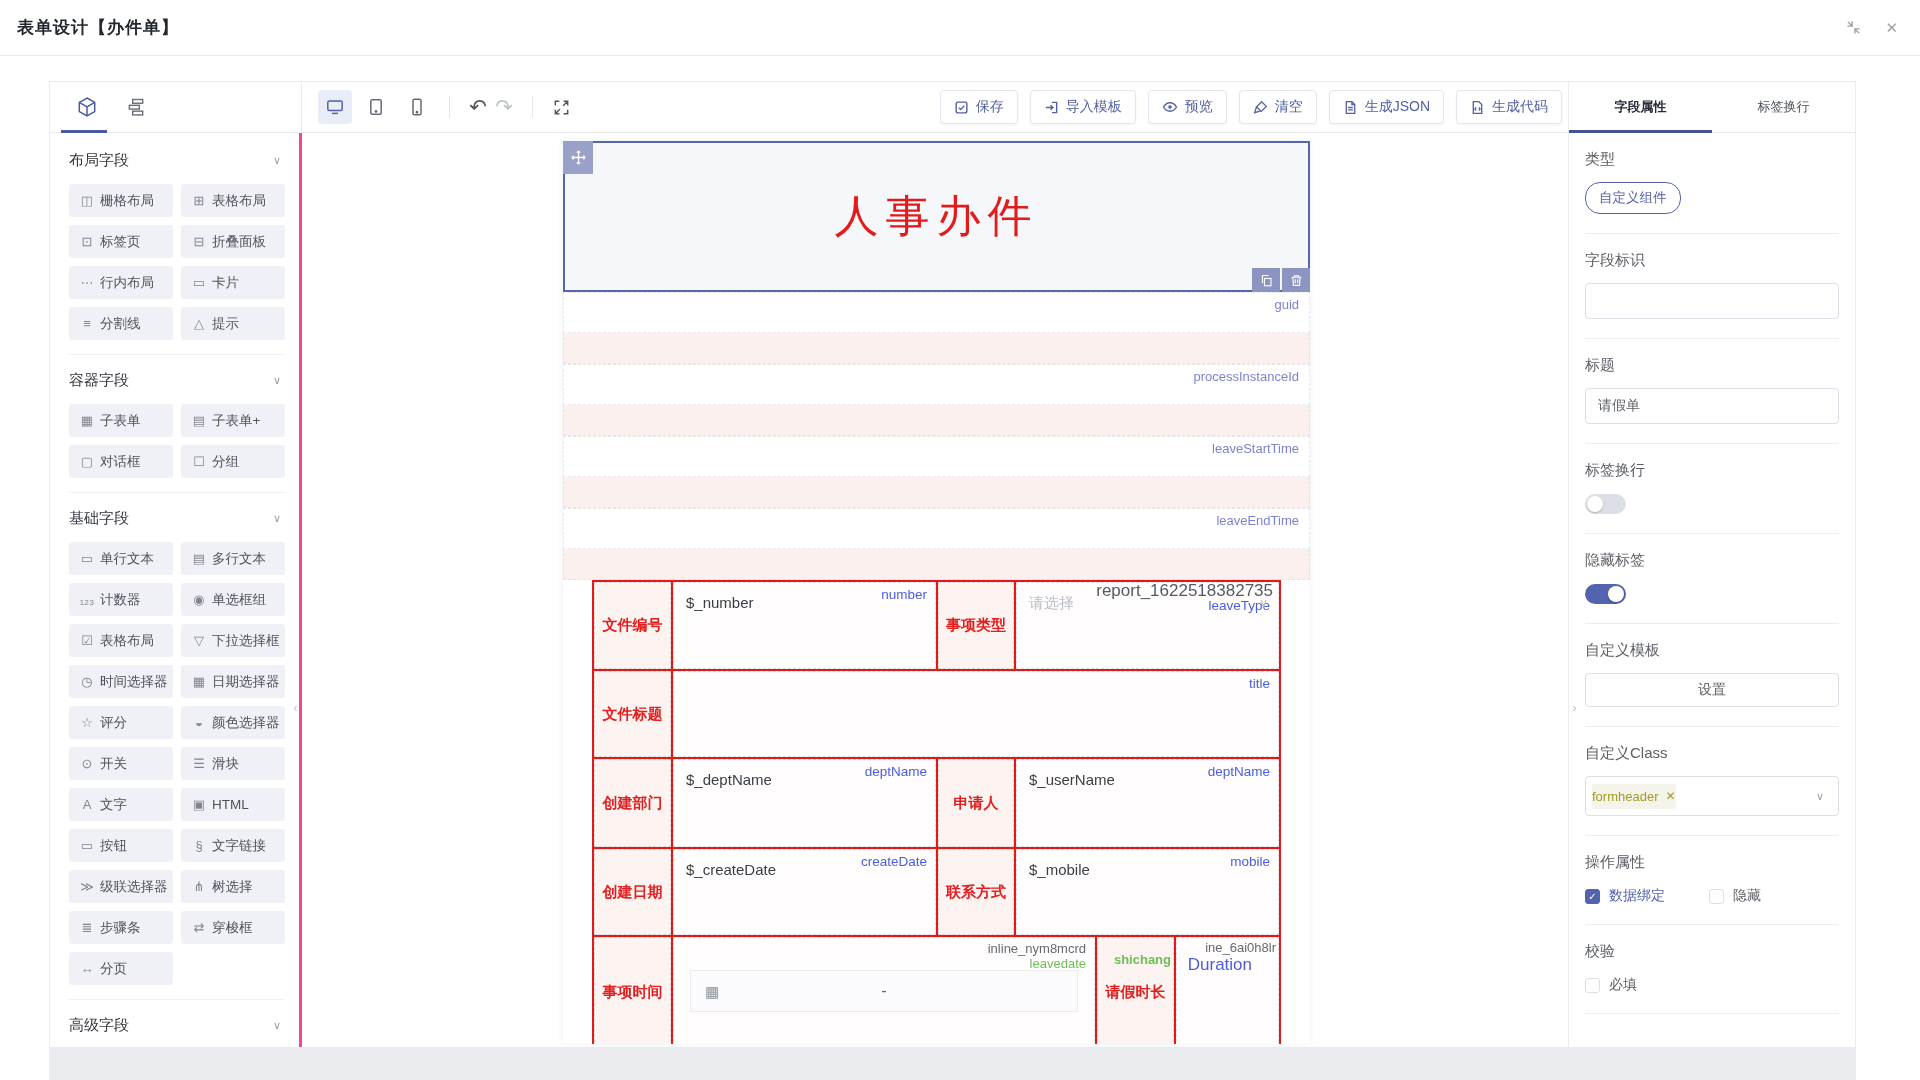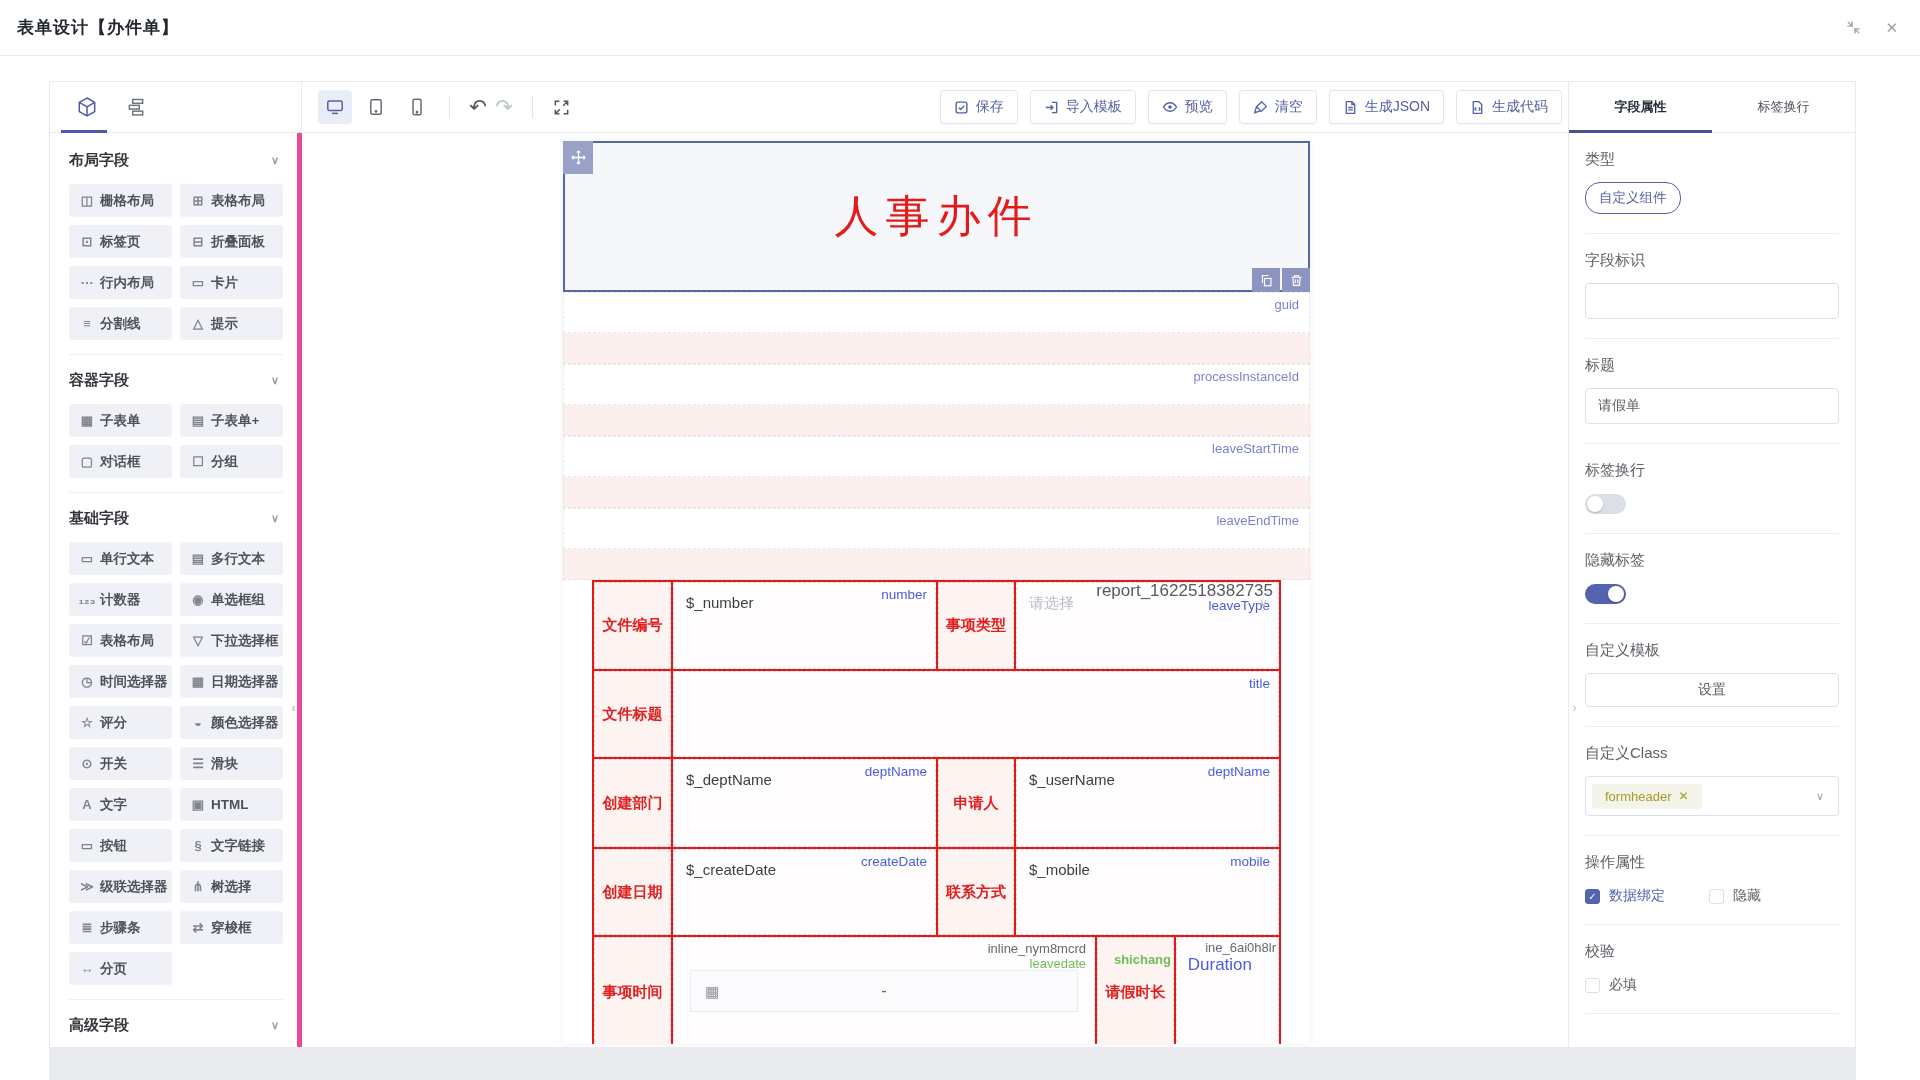--- a/index.html
+++ b/index.html
@@ -33,21 +33,21 @@
   .hbtn { display:flex; align-items:center; justify-content:center; font-size:21px; color:#555; width:26px;}
   .hbtn.disabled { color:#b8c9bd; }
   .actions { margin-left:auto; margin-right:6px; display:flex; gap:12px; align-items:center;}
   .abtn { height:34px; border:1px solid #e3e5ee; border-radius:4px; background:#fff; display:flex;
     align-items:center; padding:0 13px; color:#5461a4; font-size:14px; gap:7px;
     box-shadow:0 1px 2px rgba(40,50,90,.05); cursor:pointer; white-space:nowrap;}
 
   .designer-body { position:absolute; top:51px; left:0; right:0; bottom:0; display:flex; }
 
   
-  .palette { width:252px; border-right:5px solid #ec4899; overflow:hidden; padding:2px 14px 0 19px; flex:none; position:relative;font-weight:bold;}
+  .palette { width:252px; border-right:3px solid #ec4899; overflow:hidden; padding:2px 14px 0 19px; flex:none; position:relative;}
   .psec { padding:16px 0 14px; }
   .psec + .psec { border-top:1px solid #f0f0f3; }
   .psec-h { display:flex; align-items:center; justify-content:space-between; margin-bottom:14px; cursor:pointer;}
   .psec-t { font-size:15px; color:#33373d; }
   .chev { color:#9aa0a8; font-size:11px; margin-right:4px;}
   .pgrid { display:grid; grid-template-columns:1fr 1fr; gap:8px; }
   .pitem { height:33px; background:#eff1f6; border-radius:3px; display:flex; align-items:center;
     padding:0 6px 0 9px; font-size:13.5px; color:#4e535b; cursor:grab; overflow:hidden; white-space:nowrap;}
   .pic { width:18px; color:#80868f; font-size:13px; flex:none; margin-right:4px; display:inline-flex; justify-content:center;}
   .collapse-tab { position:absolute; top:556px; width:11px; height:38px; display:flex; align-items:center;
@@ -110,21 +110,21 @@
     padding:0 12px; font-size:14px; color:#5c6066; font-family:inherit; background:#fff;}
   .tg { margin-top:14px; width:41px; height:20px; border-radius:10px; background:#dcdfe6; position:relative; cursor:pointer;}
   .tg::after { content:""; position:absolute; width:16px; height:16px; border-radius:50%; background:#fff;
     top:2px; left:2px; box-shadow:0 1px 2px rgba(0,0,0,.2);}
   .tg.on { background:#5363ae; }
   .tg.on::after { left:23px; }
   .pbtn { margin-top:13px; width:100%; height:34px; border:1px solid #dcdfe6; border-radius:4px;
     background:#fff; font-size:14px; color:#5c6066; font-family:inherit; cursor:pointer;}
   .sel { margin-top:13px; height:40px; border:1px solid #dcdfe6; border-radius:4px; position:relative;
     display:flex; align-items:center; padding:0 30px 0 6px;}
-  .ctag { background:#f4f4ea; border-radius:3px; padding:5px 13px; font-size:13px; color:#a39b25;
+  .ctag { background:#f4f4ea; border-radius:3px; padding:5px 0; font-size:13px; color:#a39b25;
     display:flex; gap:7px; align-items:center;}
   .ctag .x { cursor:pointer; font-size:12px;}
   .sel .chev { position:absolute; right:10px; }
   .cbrow { margin-top:15px; display:flex; align-items:center; gap:44px;}
   .cbwrap { display:flex; align-items:center; cursor:pointer;}
   .cb { width:15px; height:15px; border:1px solid #dcdfe6; border-radius:3px; background:#fff;
     display:inline-flex; align-items:center; justify-content:center; margin-right:9px; font-size:10px; color:#fff;}
   .cb.on { background:#5363ae; border-color:#5363ae;}
   .cblabel { font-size:14px; color:#5c6066;}
   .cblabel.on { color:#5363ae;}

